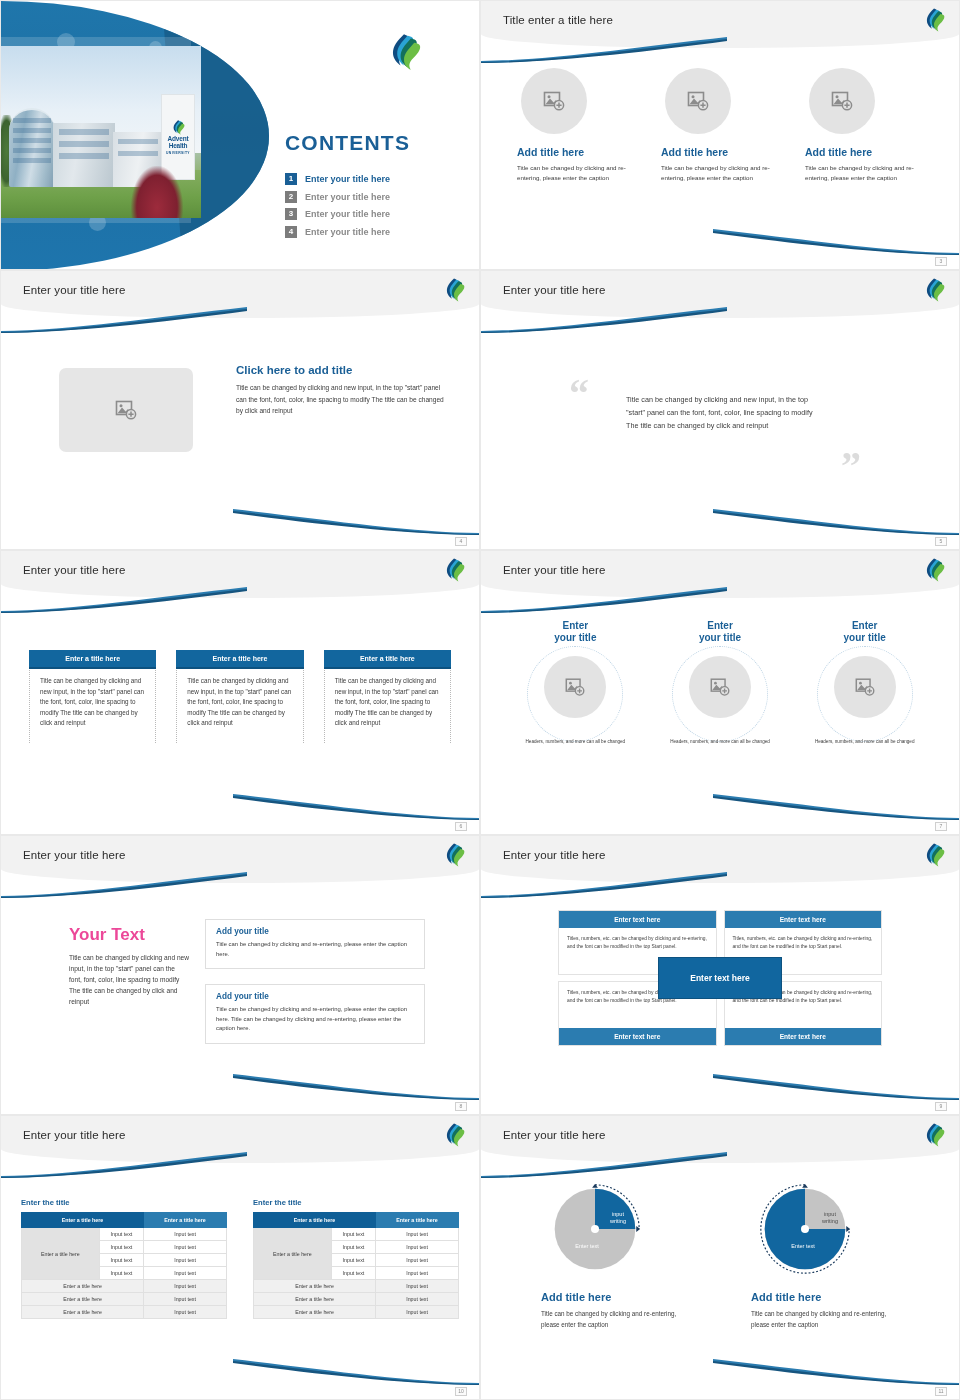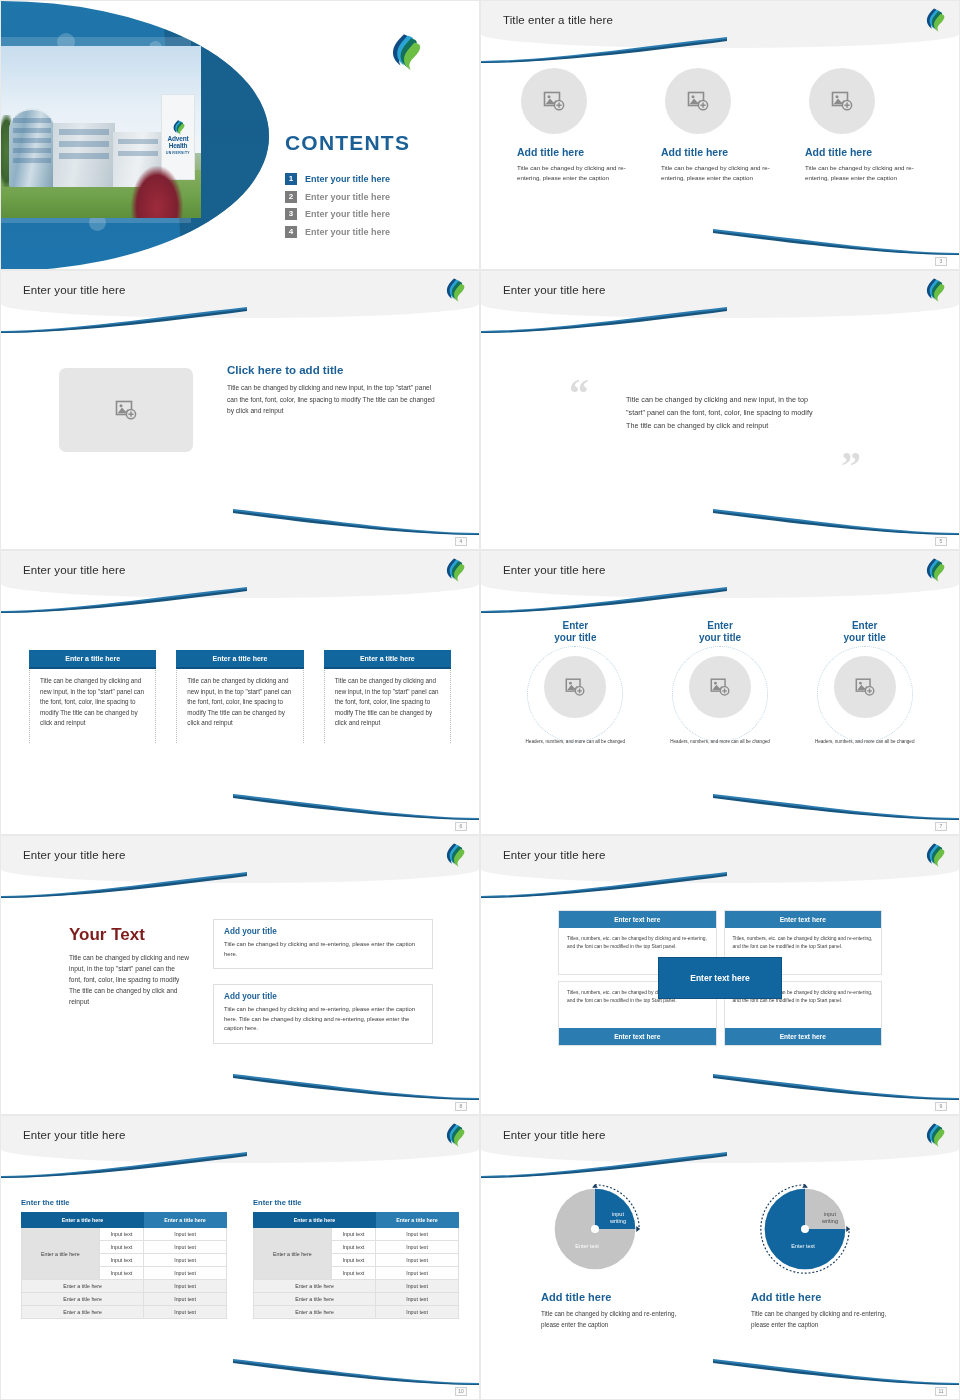--- a/index.html
+++ b/index.html
@@ -157,21 +157,21 @@
 
   
   .s2-cols { position: absolute; left: 34px; top: 20px; right: 34px; display: flex; gap: 22px; }
   .s2-col { flex: 1; }
   .s2-col .ph-circle { width: 66px; height: 66px; margin: 0 auto 0 6px; }
   .s2-t { font-size: 10.5px; font-weight: bold; color: #1a5f96; margin: 12px 0 5px 2px; }
   .s2-p { font-size: 6.2px; color: #3c3c3c; line-height: 10px; margin-left: 2px; }
 
   
   .s3-img { position: absolute; left: 58px; top: 50px; width: 134px; height: 84px; }
-  .s3-txt { position: absolute; left: 226px; top: 46px; width: 212px; }
+  .s3-txt { position: absolute; left: 235px; top: 46px; width: 212px; }
   .s3-t { font-size: 11.5px; font-weight: bold; color: #1a5f96; margin-bottom: 6px; }
   .s3-p { font-size: 6.6px; color: #3c3c3c; line-height: 11.5px; }
 
   
   .qmark { position: absolute; color: #dcdcdc; font-weight: bold; line-height: .72; font-family: "Liberation Serif", serif; }
   .s4-q1 { left: 88px; top: 62px; font-size: 40px; }
   .s4-q2 { left: 360px; top: 134px; font-size: 40px; }
   .s4-txt { position: absolute; left: 145px; top: 75px; width: 200px;
             font-size: 7.2px; color: #3c3c3c; line-height: 13px; }
 
@@ -191,23 +191,23 @@
   .s6-ring {
     position: absolute; left: 50%; top: 26px; transform: translateX(-50%);
     width: 96px; height: 96px; border: 1px dotted #bcd3e4; border-radius: 50%;
   }
   .s6-t { font-size: 10px; font-weight: bold; color: #1a5f96; line-height: 12px; position: relative; z-index: 2; }
   .s6-ph { width: 62px; height: 62px; margin: 12px auto 0; position: relative; z-index: 2; }
   .s6-cap { font-size: 4.6px; color: #3c3c3c; line-height: 7px; margin-top: 20px; position: relative; z-index: 2; }
 
   
   .s7-left { position: absolute; left: 68px; top: 42px; width: 120px; }
-  .s7-big { font-size: 17px; font-weight: bold; color: #7f1d1d; margin-bottom: 7px; }
+  .s7-big { font-size: 17px; font-weight: bold; color: #ec4899; margin-bottom: 7px; }
   .s7-p { font-size: 6.6px; color: #3c3c3c; line-height: 11px; }
-  .s7-right { position: absolute; left: 212px; top: 36px; width: 220px; }
+  .s7-right { position: absolute; left: 204px; top: 36px; width: 220px; }
   .s7-card { border: 1px solid #dedede; padding: 7px 10px 9px; }
   .s7-card + .s7-card { margin-top: 15px; }
   .s7-ct { font-size: 8.2px; font-weight: bold; color: #1a5f96; margin-bottom: 4px; }
   .s7-cp { font-size: 5.9px; color: #3c3c3c; line-height: 9.5px; }
 
   
   .s8-wrap { position: absolute; left: 77px; top: 27px; right: 77px; }
   .s8-grid { display: grid; grid-template-columns: 1fr 1fr; gap: 6px 7px; }
   .s8-cell { border: 1px solid #e2e2e2; }
   .s8-bar {

